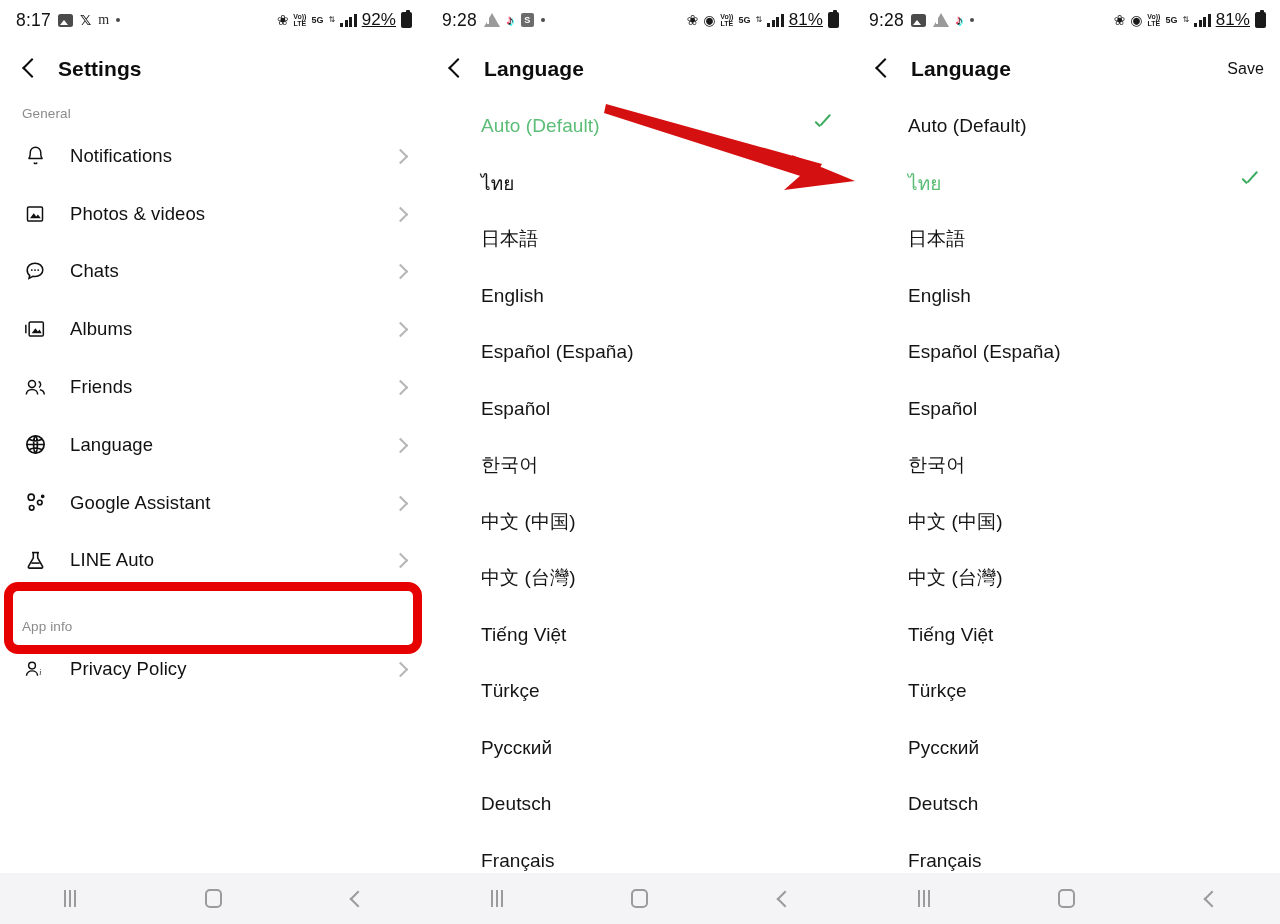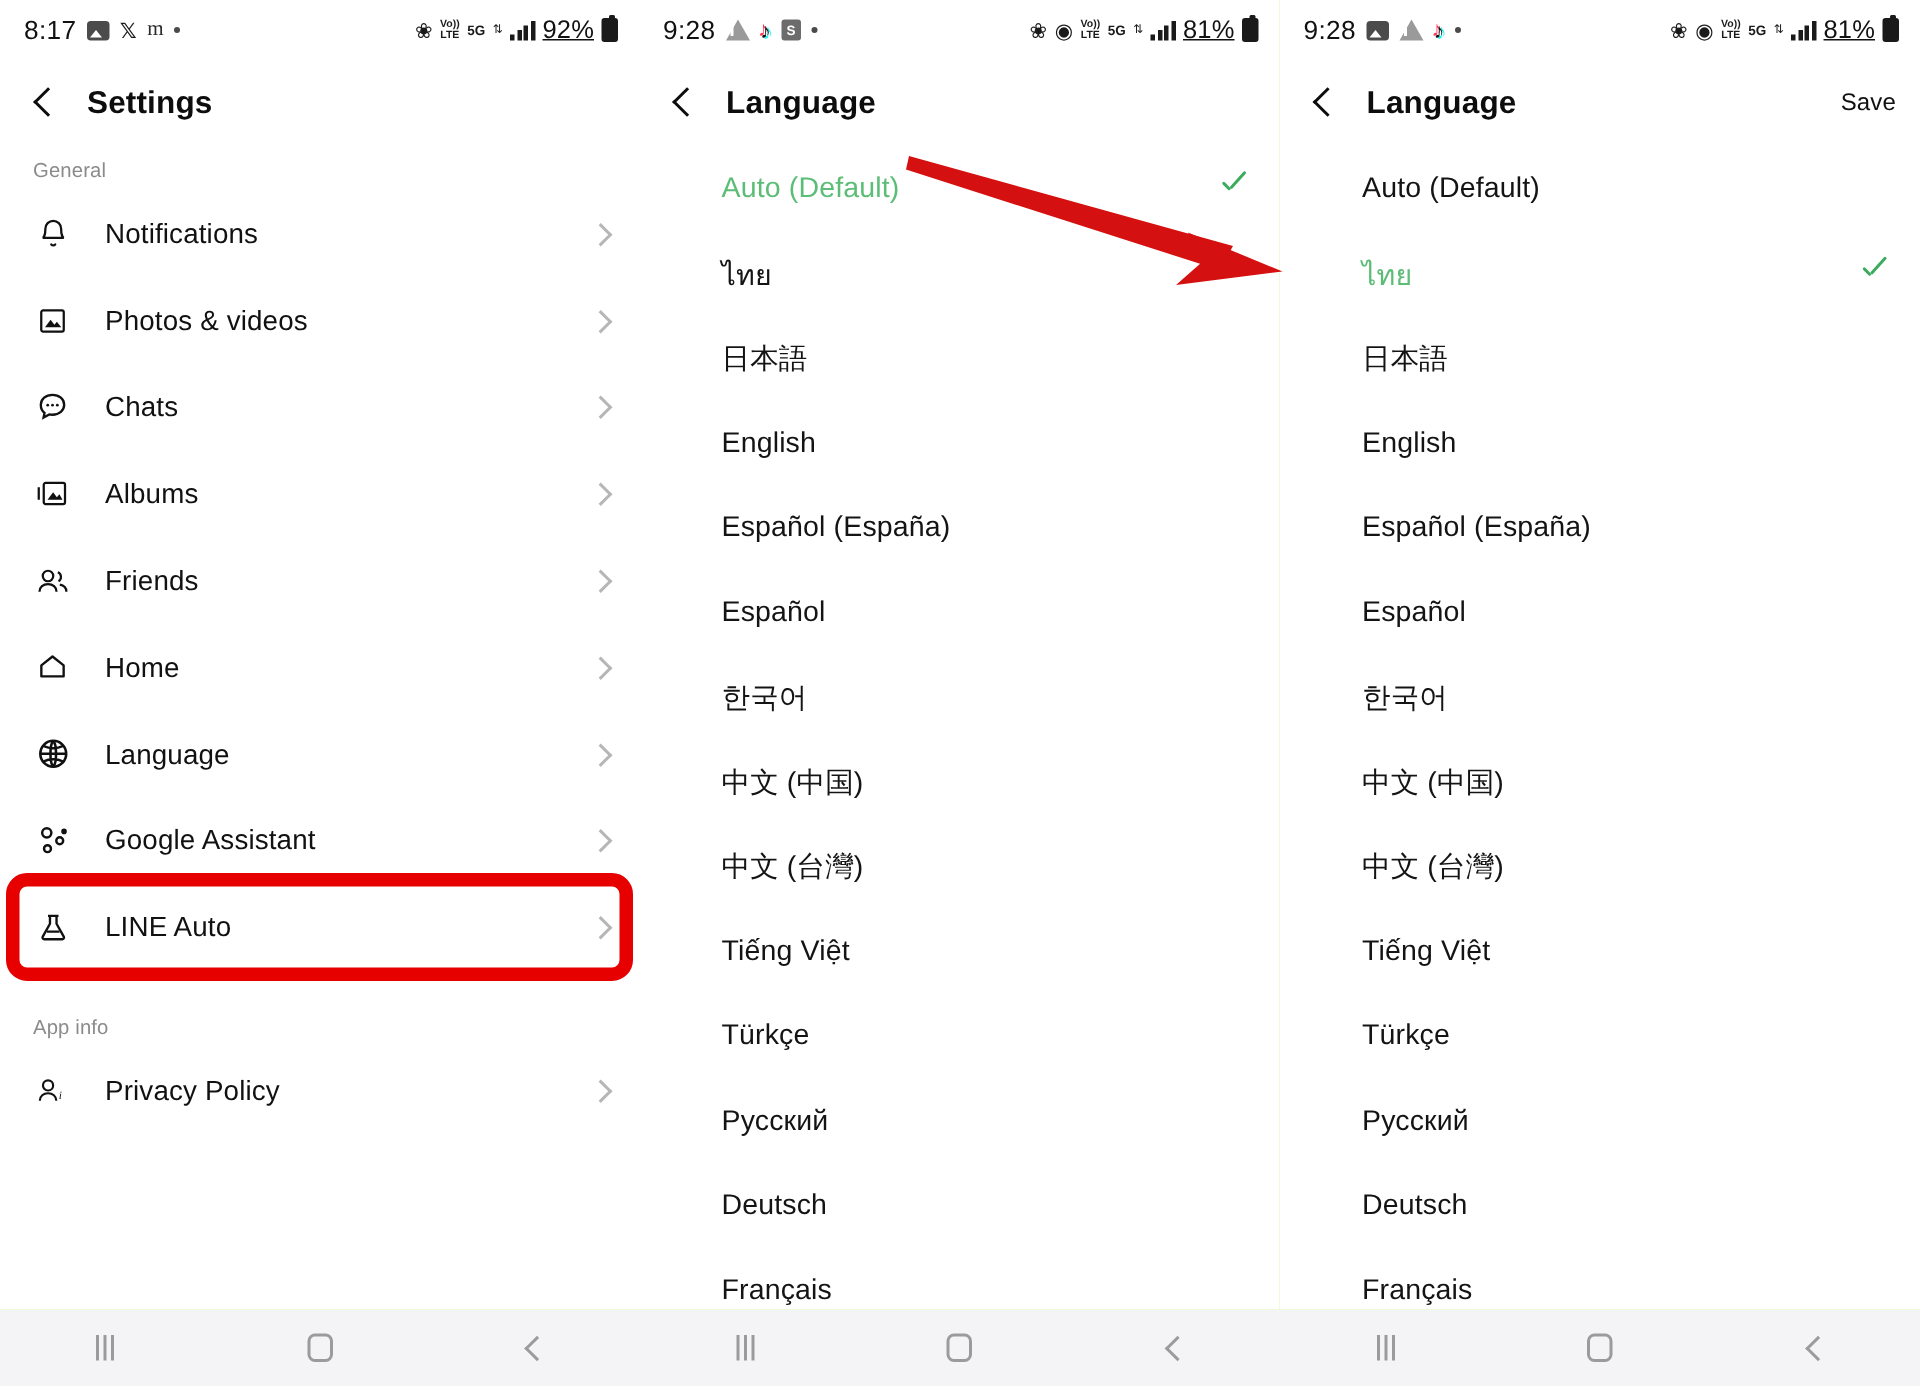--- a/index.html
+++ b/index.html
@@ -238,29 +238,20 @@
               <path d="M2.5 20c0-3.6 2.9-5.8 6.5-5.8s6.5 2.2 6.5 5.8"></path>
               <path d="M16.5 5.2A3.8 3.8 0 0 1 17 12"></path>
               <path d="M18 14.6c3 .5 5 2.6 5 5.4"></path>
             </svg>
         </span>
         <span class="label">Friends</span>
         <span class="chev"></span>
       </div>
 
 
-      <div class="srow">
-        <span class="icon">
-          <svg width="22" height="21" viewBox="0 0 24 24" fill="none" stroke="#111" stroke-width="1.8" stroke-linejoin="round">
-              <path d="M3.5 11L12 4.2 20.5 11v8.3h-17z"></path>
-            </svg>
-        </span>
-        <span class="label">Home</span>
-        <span class="chev"></span>
-      </div>
 
       <div class="srow">
         <span class="icon">
           <svg width="23" height="23" viewBox="0 0 24 24" fill="none" stroke="#111" stroke-width="1.8">
               <circle cx="12" cy="12" r="9"></circle>
               <path d="M3 12h18M12 3c2.6 2.6 2.6 15.4 0 18M12 3c-2.6 2.6-2.6 15.4 0 18M5 6.5c4.3 2 9.7 2 14 0M5 17.5c4.3-2 9.7-2 14 0"></path>
             </svg>
         </span>
         <span class="label">Language</span>
         <span class="chev"></span>

